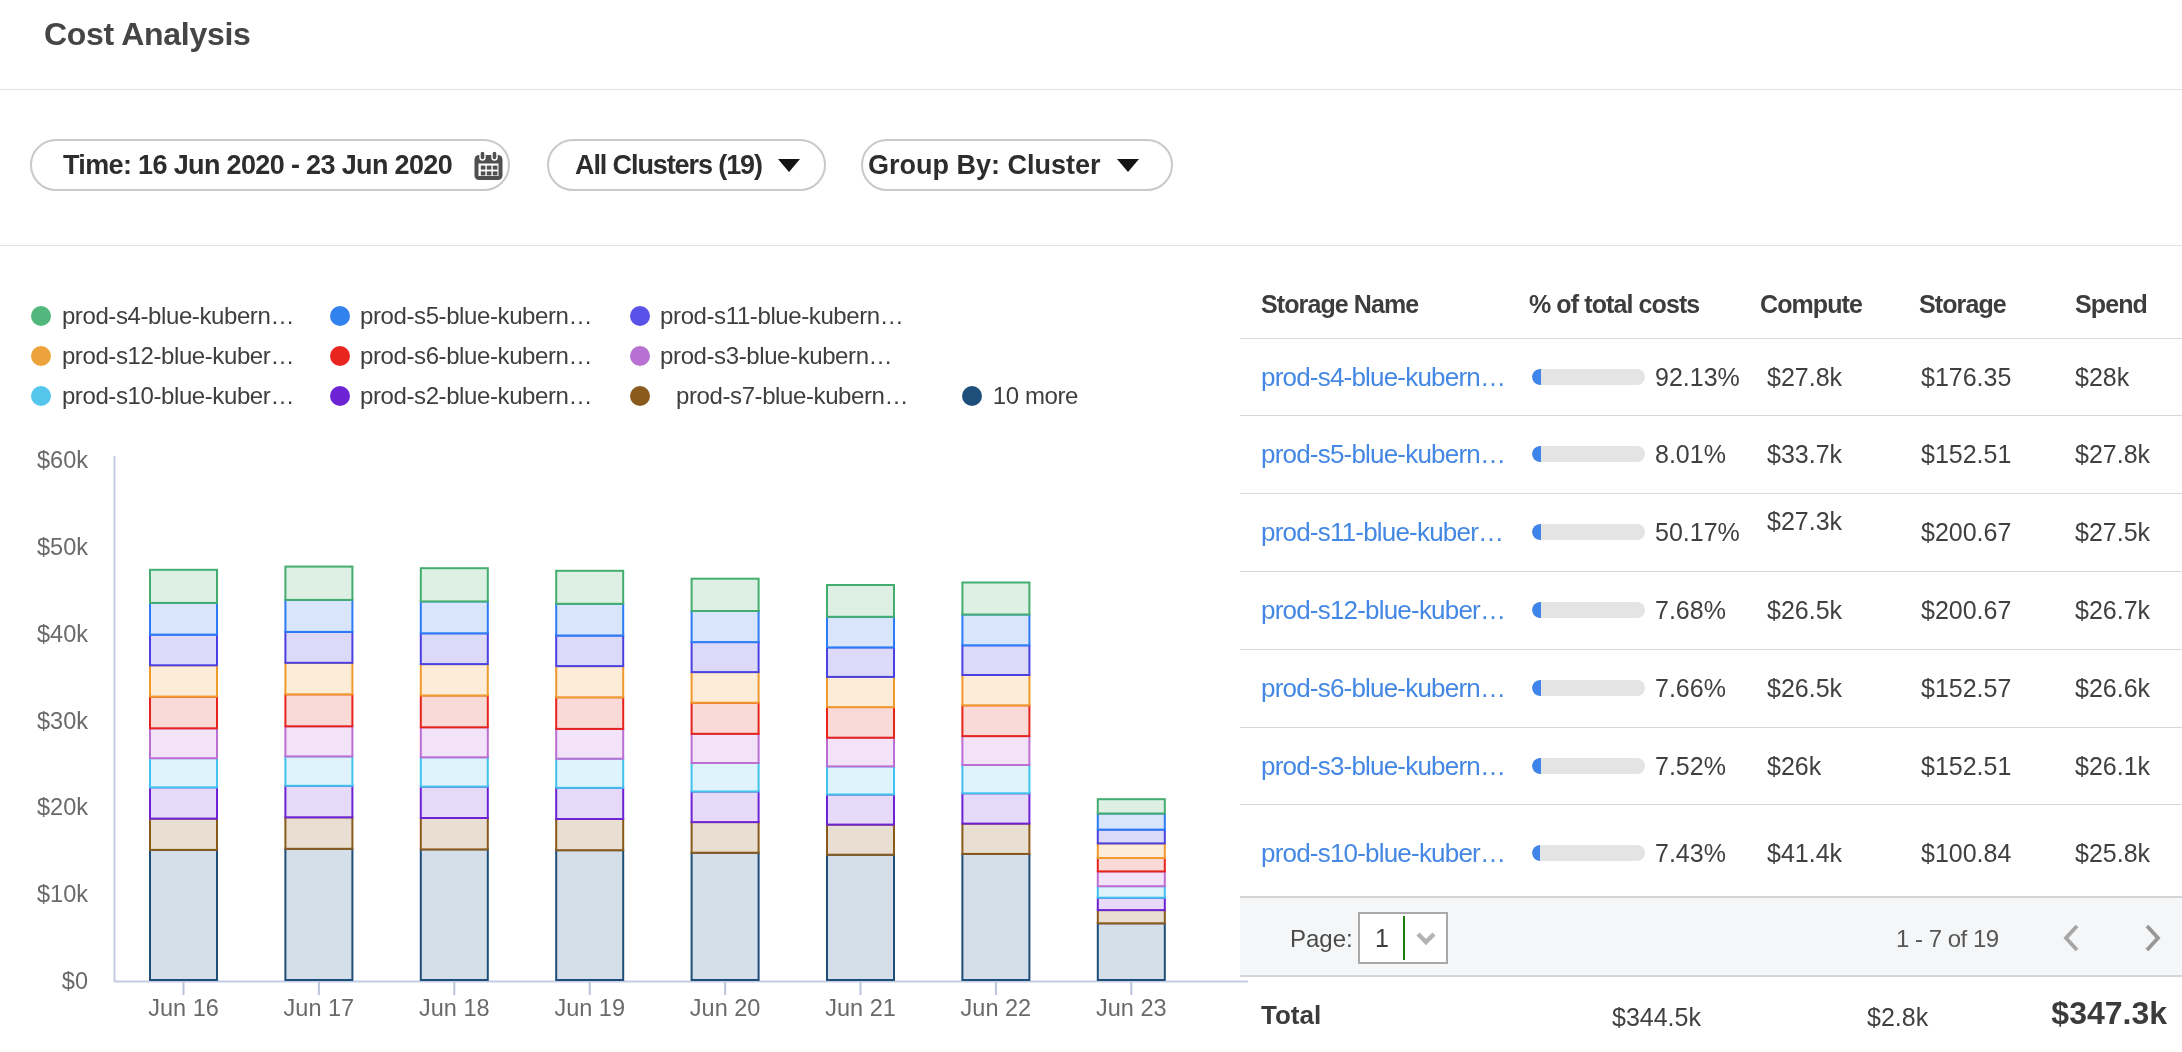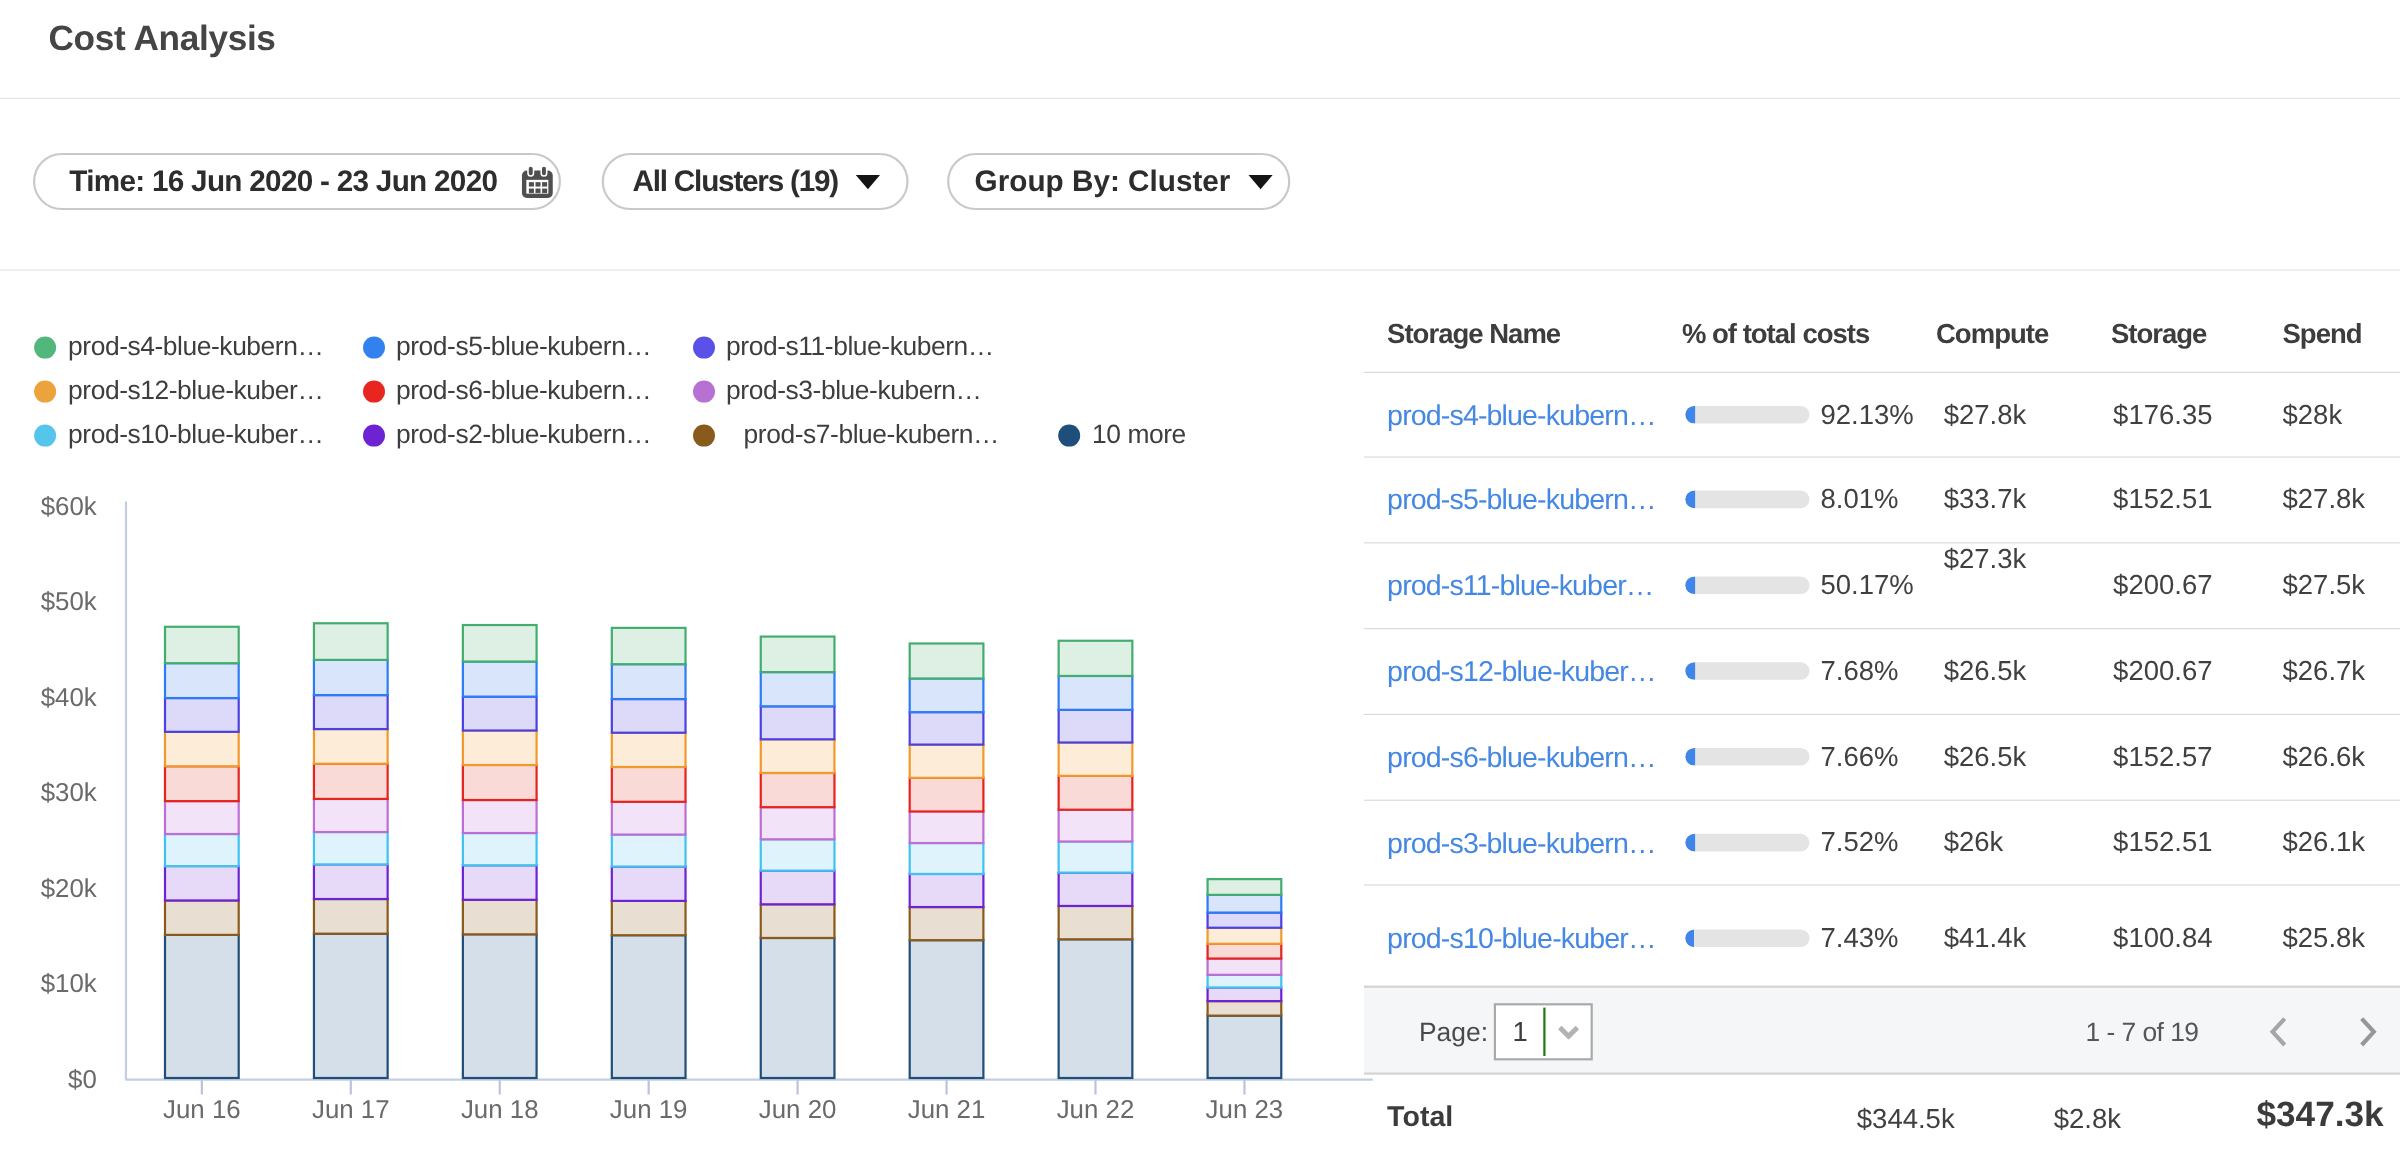--- a/index.html
+++ b/index.html
@@ -39,21 +39,21 @@
         <rect x="14.8" y="22.4" width="4.6" height="4" fill="#4f4f4f"></rect>
         <rect x="20.8" y="22.4" width="4.6" height="4" fill="#4f4f4f"></rect>
       </svg>
     </span>
   </div>
 <div class="pill" style="left:547px;width:279px">
     <span style="margin-left:26px;letter-spacing:-1.1px">All Clusters (19)</span>
     <span class="tri"></span>
   </div>
 <div class="pill" style="left:861px;width:312px">
-    <span style="margin-left:23px">Group By: Cluster</span>
+    <span style="margin-left:5px">Group By: Cluster</span>
     <span class="tri"></span>
   </div>
 <div class="abs" style="left:31.4px;top:306.0px;width:20px;height:20px;border-radius:50%;background:#52b77c"></div>
 <div class="abs ltx" style="left:61.9px;top:302.0px">prod-s4-blue-kubern…</div>
 <div class="abs" style="left:329.5px;top:306.0px;width:20px;height:20px;border-radius:50%;background:#3182ef"></div>
 <div class="abs ltx" style="left:360.0px;top:302.0px">prod-s5-blue-kubern…</div>
 <div class="abs" style="left:629.6px;top:306.0px;width:20px;height:20px;border-radius:50%;background:#5a51e8"></div>
 <div class="abs ltx" style="left:660.1px;top:302.0px">prod-s11-blue-kubern…</div>
 <div class="abs" style="left:31.4px;top:346.3px;width:20px;height:20px;border-radius:50%;background:#eca33b"></div>
 <div class="abs ltx" style="left:61.9px;top:342.3px">prod-s12-blue-kuber…</div>
@@ -202,21 +202,21 @@
   </div>
 <div class="abs td" style="left:1655px;top:439.3px">8.01%</div>
 <div class="abs td" style="left:1767px;top:439.3px">$33.7k</div>
 <div class="abs td" style="left:1921px;top:439.3px">$152.51</div>
 <div class="abs td" style="left:2075px;top:439.3px">$27.8k</div>
 <div class="abs lnk" style="left:1261px;top:516.1px">prod-s11-blue-kuber…</div>
 <div class="abs pbar" style="left:1532px;top:524.1px">
     <div class="pfill" style="width:8.9px"></div>
   </div>
 <div class="abs td" style="left:1655px;top:517.1px">50.17%</div>
-<div class="abs td" style="left:1767px;top:493px">$27.3k</div>
+<div class="abs td" style="left:1767px;top:506px">$27.3k</div>
 <div class="abs td" style="left:1921px;top:517.1px">$200.67</div>
 <div class="abs td" style="left:2075px;top:517.1px">$27.5k</div>
 <div class="abs lnk" style="left:1261px;top:593.9px">prod-s12-blue-kuber…</div>
 <div class="abs pbar" style="left:1532px;top:601.9px">
     <div class="pfill" style="width:8.7px"></div>
   </div>
 <div class="abs td" style="left:1655px;top:594.9px">7.68%</div>
 <div class="abs td" style="left:1767px;top:594.9px">$26.5k</div>
 <div class="abs td" style="left:1921px;top:594.9px">$200.67</div>
 <div class="abs td" style="left:2075px;top:594.9px">$26.7k</div>
@@ -254,15 +254,15 @@
     </svg>
   </div>
 <div class="abs td" style="left:1896px;top:924px;color:#565656;font-size:24px;letter-spacing:-0.5px">1 - 7 of 19</div>
 <svg class="abs" style="left:2062px;top:924px" width="20" height="28" viewBox="0 0 20 28">
     <polyline points="15,2 4,14 15,26" fill="none" stroke="#a6a6a6" stroke-width="3.8"></polyline>
   </svg>
 <svg class="abs" style="left:2142px;top:924px" width="20" height="28" viewBox="0 0 20 28">
     <polyline points="5,2 16,14 5,26" fill="none" stroke="#979797" stroke-width="3.8"></polyline>
   </svg>
 <div class="abs tot" style="left:1261px;top:1000px">Total</div>
-<div class="abs td" style="left:1688px;top:1002px">$344.5k</div>
+<div class="abs td" style="left:1612px;top:1002px">$344.5k</div>
 <div class="abs td" style="left:1867px;top:1002px">$2.8k</div>
 <div class="abs bigtot">$347.3k</div>
 
 </body></html>

